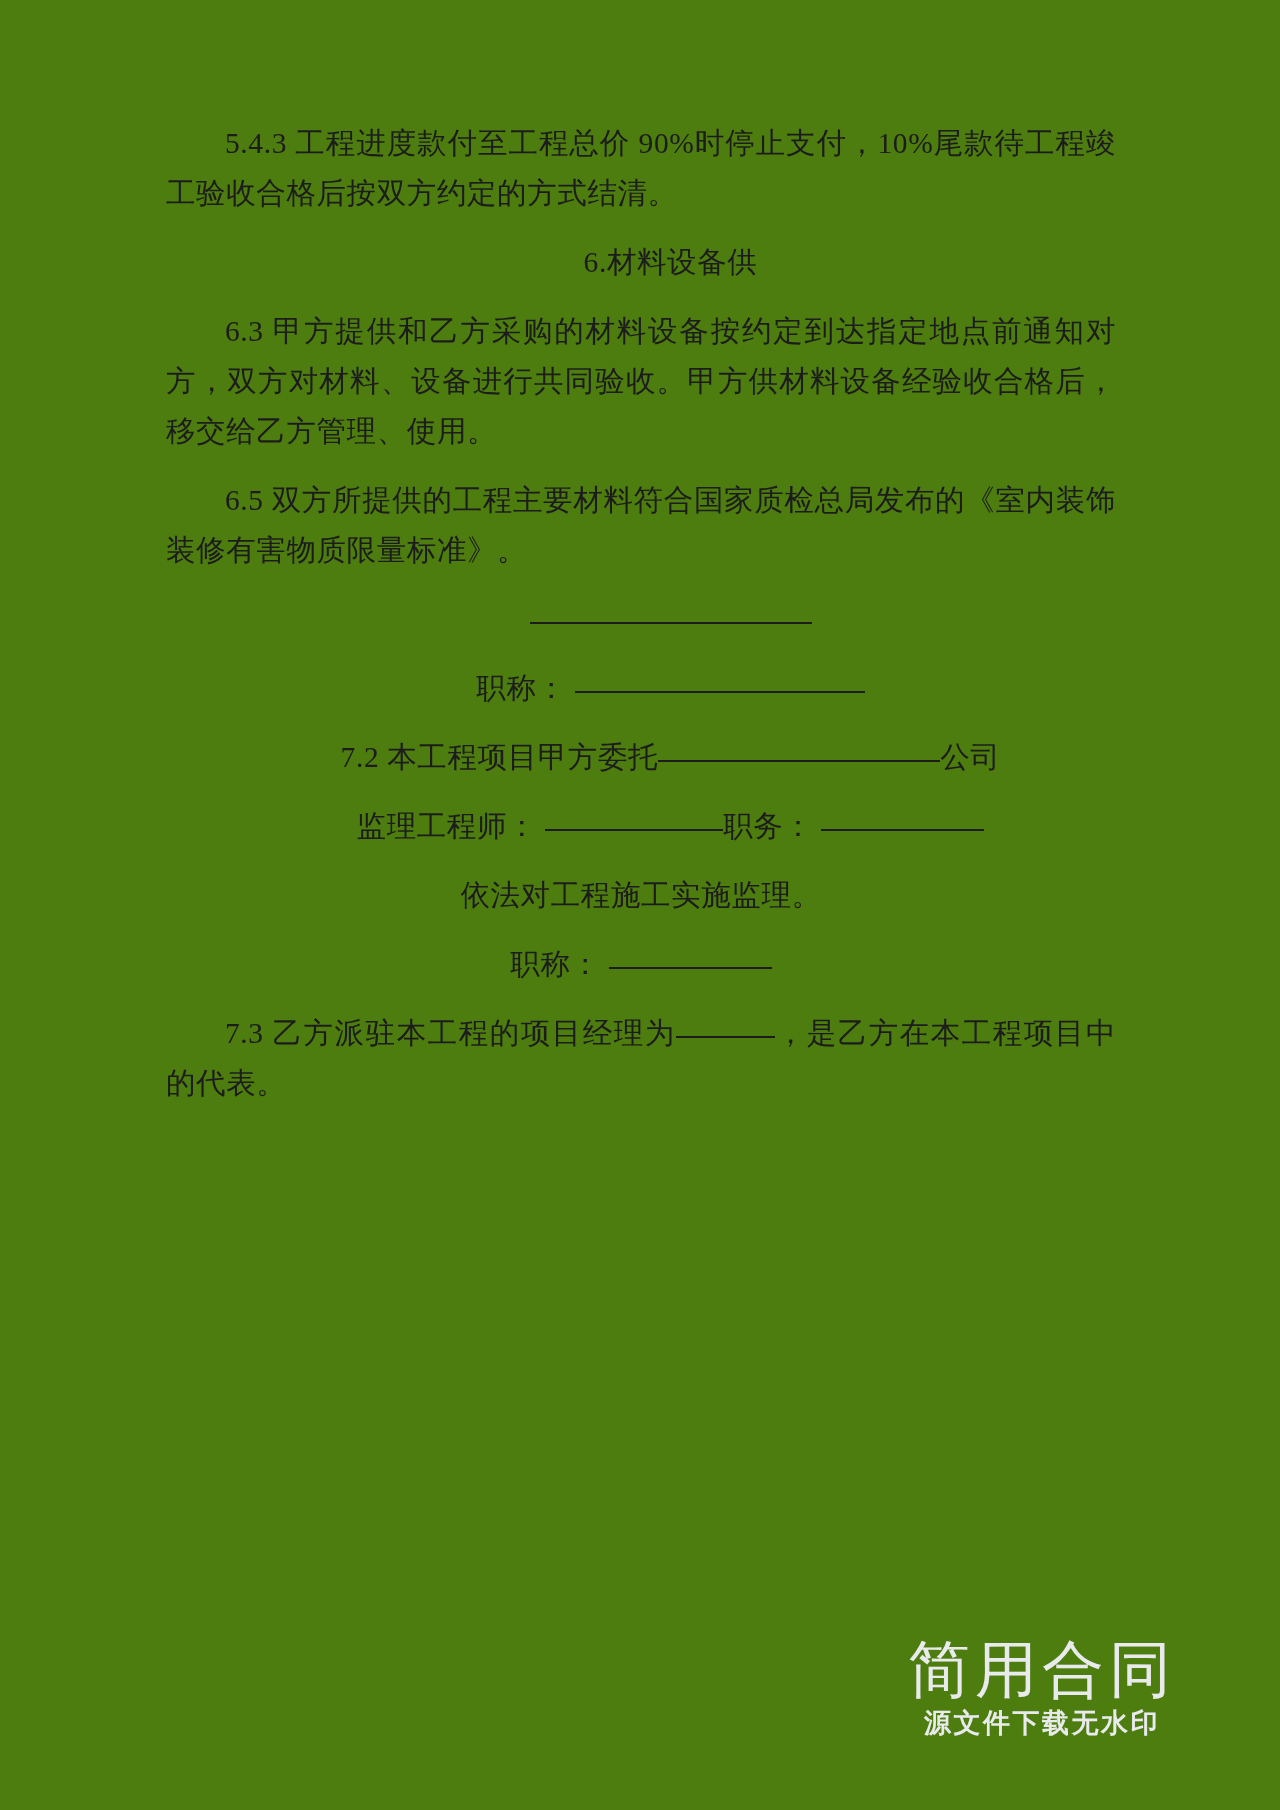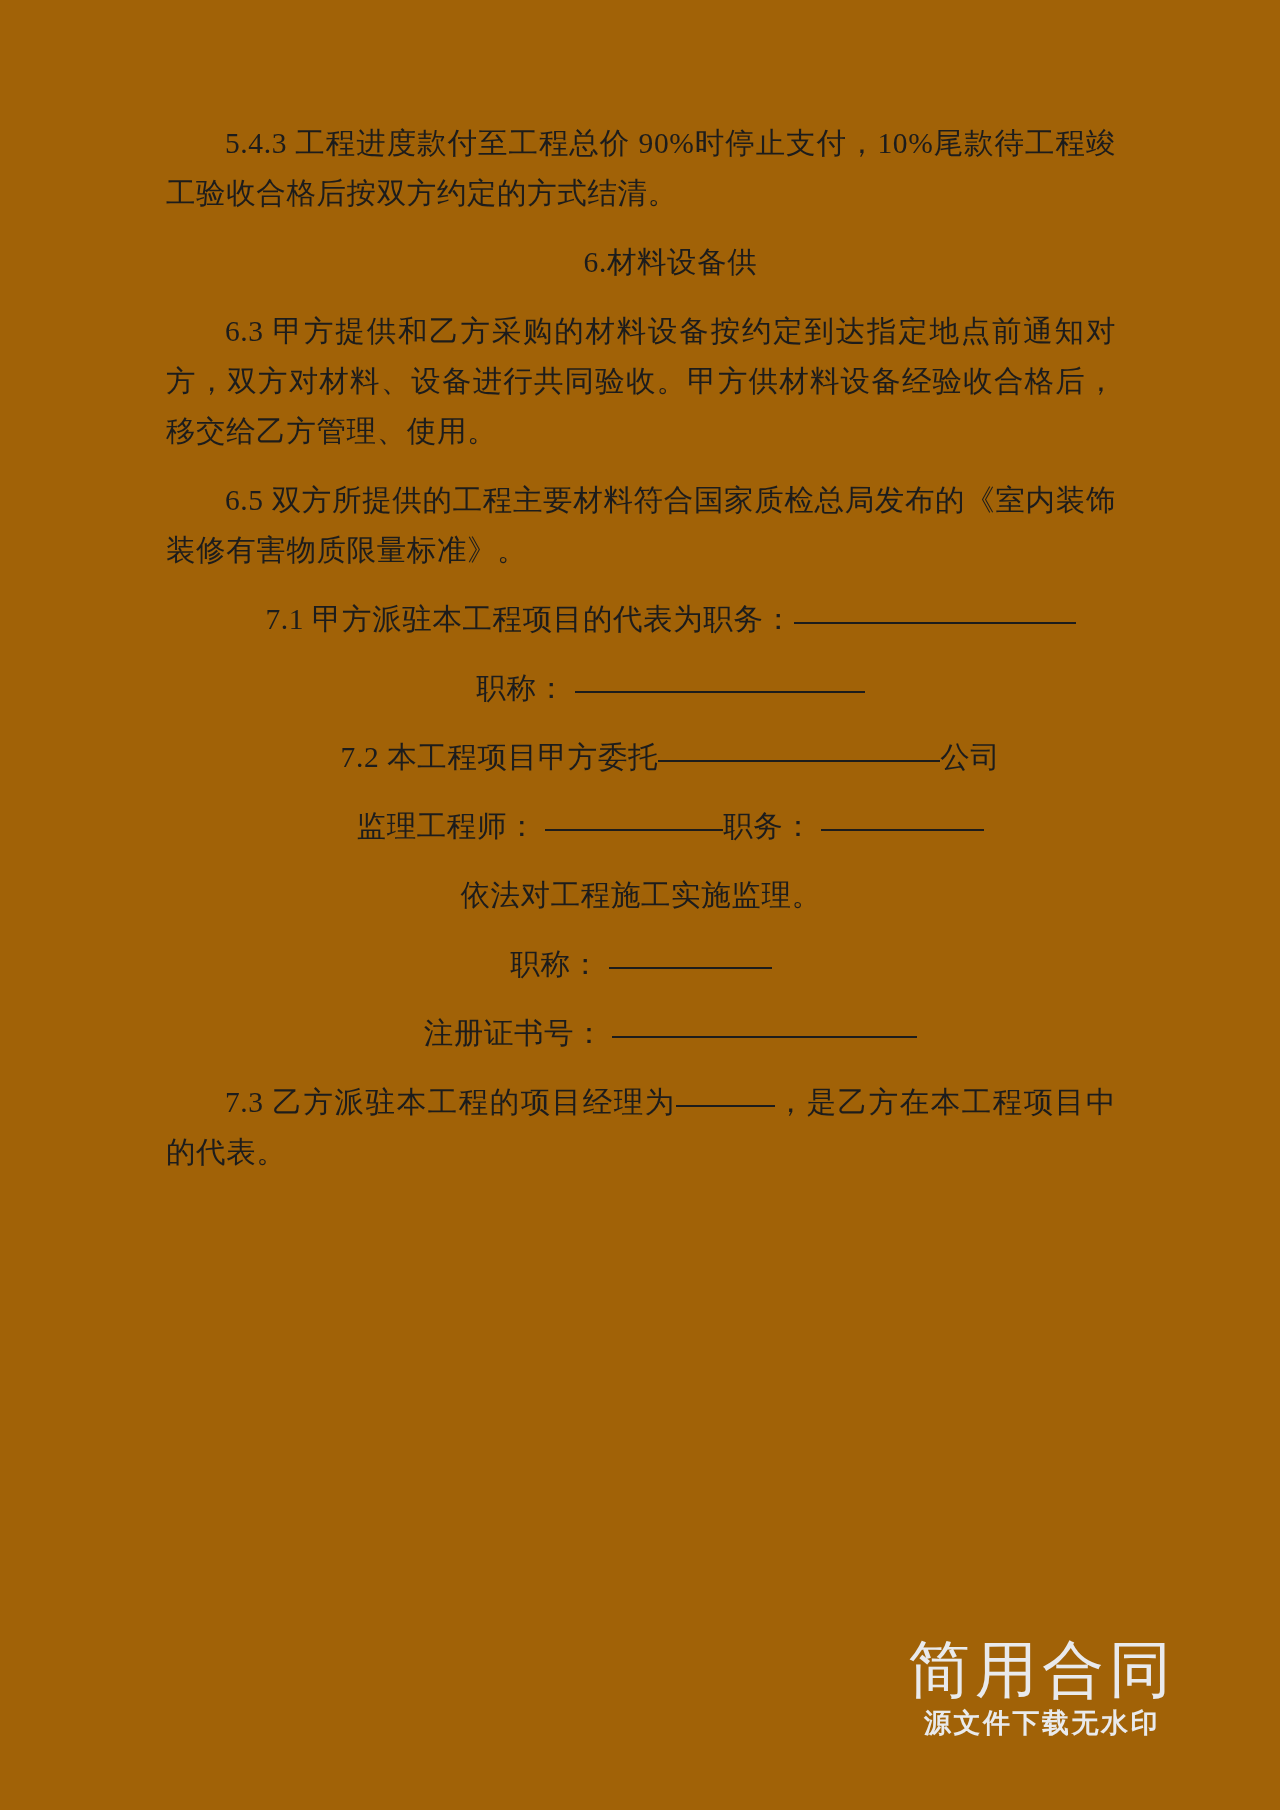--- a/index.html
+++ b/index.html
@@ -11,21 +11,21 @@
     width: 1280px;
     height: 1810px;
     font-family: "Liberation Serif", "DejaVu Serif", serif;
     color: #1a1a1a;
     position: relative;
     overflow: hidden;
   }
   #page {
     position: absolute;
     inset: 0;
-    background: #a16207;
+    background: #4d7c0f;
     padding: 16px;
   }
   .doc-body {
     position: absolute;
     left: 166px;
     top: 118px;
     width: 950px;
   }
   .para {
     font-size: 29.5px;
@@ -96,33 +96,32 @@
     <p class="para indent nojust">6.材料设备供</p>
 
 
 
     <p class="para indent">6.3 甲方提供和乙方采购的材料设备按约定到达指定地点前通知对方，双方对材料、设备进行共同验收。甲方供材料设备经验收合格后，移交给乙方管理、使用。</p>
 
 
     <p class="para indent">6.5 双方所提供的工程主要材料符合国家质检总局发布的《室内装饰装修有害物质限量标准》。</p>
 
 
-    <p class="para indent nojust"><span>7.1 甲方派驻本工程项目的代表为职务：</span><span class="blank-line bl-xl"></span></p>
+    <p class="para indent nojust"><span class="blank-line bl-xl"></span></p>
 
     <p class="para indent nojust"><span>职称：</span> <span class="blank-line bl-reg"></span></p>
 
     <p class="para indent nojust"><span>7.2 本工程项目甲方委托</span><span class="blank-line bl-xl"></span><span>公司</span></p>
 
     <p class="para indent nojust"><span>监理工程师：</span> <span class="blank-line bl-sm"></span><span>职务：</span> <span class="blank-line bl-xs"></span></p>
 
     <p class="para nojust">依法对工程施工实施监理。</p>
 
     <p class="para nojust"><span>职称：</span> <span class="blank-line bl-xs"></span></p>
 
-    <p class="para indent nojust"><span>注册证书号：</span> <span class="blank-line bl-note"></span></p>
 
     <p class="para indent"><span>7.3 乙方派驻本工程的项目经理为</span><span class="blank-line bl-tiny"></span><span>，是乙方在本工程项目中的代表。</span></p>
 
   </div>
 
   <div class="watermark">
     <div class="wm-main">简用合同</div>
     <div class="wm-sub">源文件下载无水印</div>
   </div>
 

